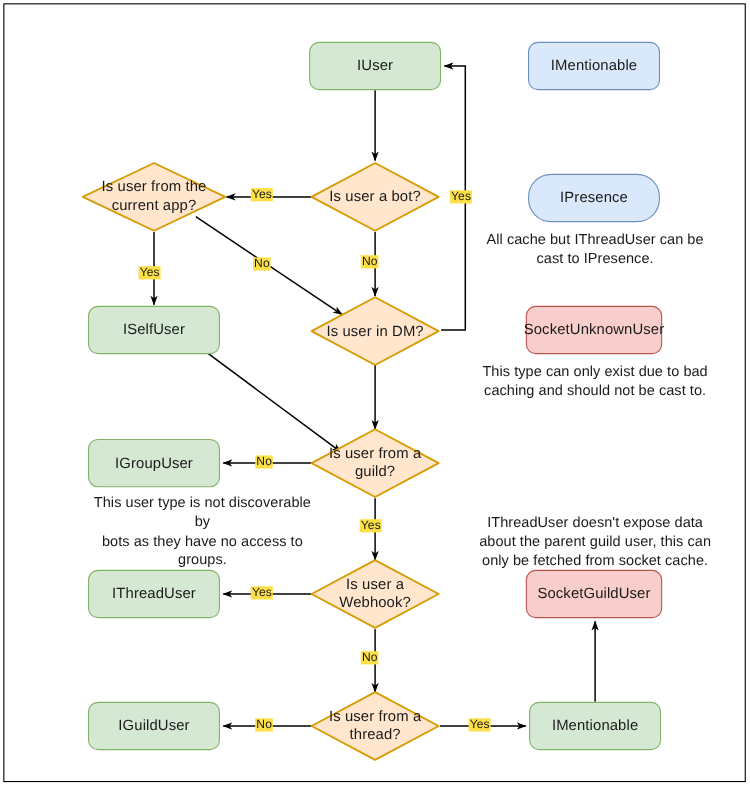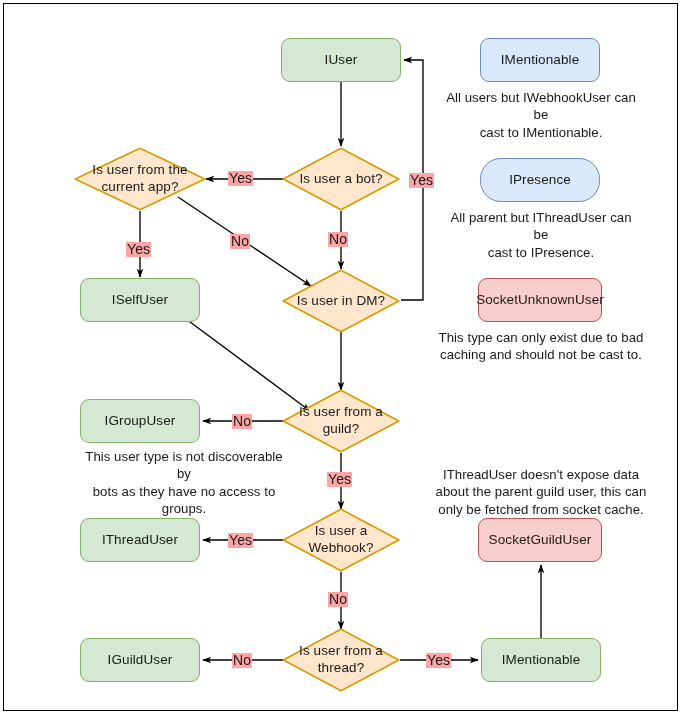--- a/index.html
+++ b/index.html
@@ -88,23 +88,23 @@
     position: absolute;
     text-align: center;
     font-size: 13.2px;
     color: #1a1a1a;
     line-height: 1.32;
     white-space: pre-line;
     letter-spacing: 0.05px;
   }
   .edge-label {
     position: absolute;
-    font-size: 14px;
-    color: #1a1a1a;
-    background: #fca5a5;
+    font-size: 11px;
+    color: #1a1a1a;
+    background: #fde047;
     padding: 0 1px;
     line-height: 1.1;
     letter-spacing: 0.1px;
     white-space: nowrap;
   }
 </style>
 </head>
 <body>
 
 <div id="canvas">
@@ -229,24 +229,22 @@
   </div>
 
   <div class="diamond-wrap" style="left:282px; top:628px; width:118px; height:64px;">
     <svg width="118" height="64" viewBox="0 0 118 64" xmlns="http://www.w3.org/2000/svg">
       <path d="M59,1.2 L116.8,32 L59,62.8 L1.2,32 Z" fill="#ffe6cc" stroke="#d79b00" stroke-width="1.6" stroke-linejoin="round"></path>
     </svg>
     <div class="diamond-label">Is user from a
 thread?</div>
   </div>
 
-  <div class="note" style="left:442px; top:89px; width:198px;">All users but IWebhookUser can be
-cast to IMentionable.</div>
-
-  <div class="note" style="left:442px; top:209px; width:198px;">All parent but IThreadUser can be
+
+  <div class="note" style="left:442px; top:209px; width:198px;">All cache but IThreadUser can be
 cast to IPresence.</div>
 
   <div class="note" style="left:438px; top:329px; width:206px;">This type can only exist due to bad
 caching and should not be cast to.</div>
 
   <div class="note" style="left:38px; top:448px; width:206px;margin-left:43px;">This user type is not discoverable by
 bots as they have no access to
 groups.</div>
 
   <div class="note" style="left:434px; top:466px; width:214px;">IThreadUser doesn't expose data

